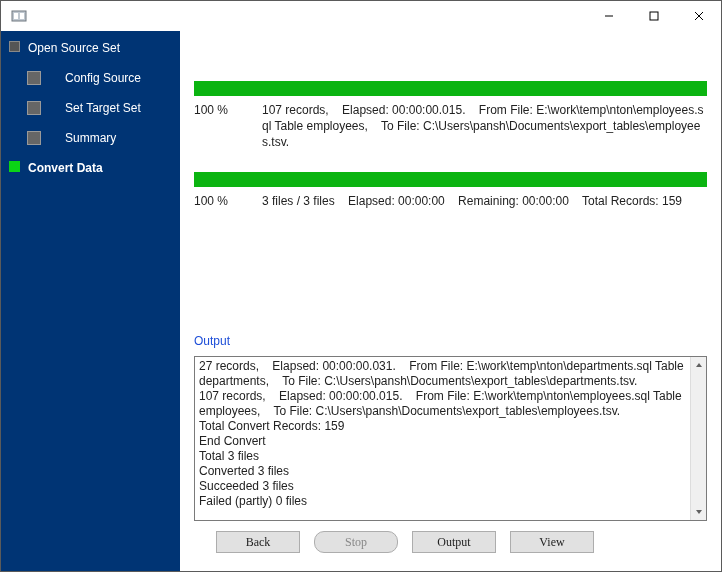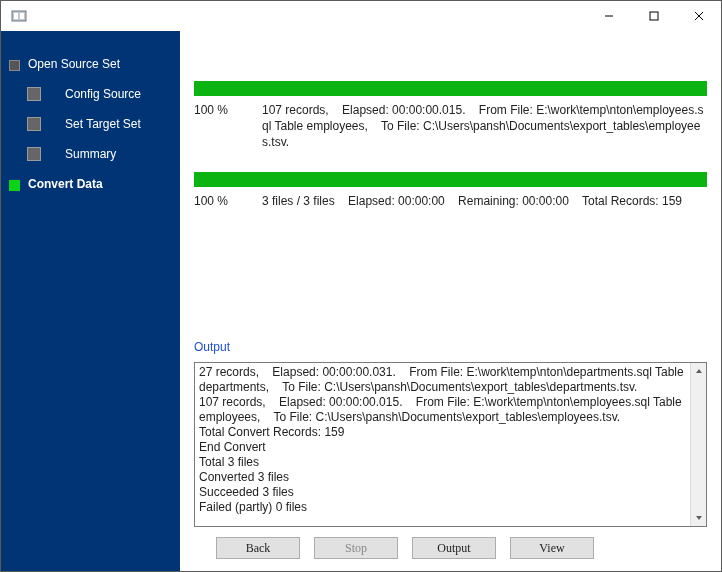--- a/index.html
+++ b/index.html
@@ -29,40 +29,40 @@
   }
   .titlebar .ctrl svg { width: 10px; height: 10px; }
   .body {
     flex: 1; display: flex; min-height: 0;
   }
   .sidebar {
     width: 179px; background: #003474;
     padding-top: 10px;
   }
   .step {
-    display: flex; align-items: flex-end;
+    display: flex; align-items: flex-start;
     height: 30px;
     color: #fff;
     padding-left: 8px;
     position: relative;
   }
   .step.sub { padding-left: 26px; gap: 16px; }
   .step-box {
     width: 11px; height: 11px;
     border: 1px solid #888;
     background: #555;
     margin-right: 8px;
     flex-shrink: 0;
   }
   .step.active .step-box { background: #0bd416; border-color: #0bd416; }
   .step.active .step-label { font-weight: bold; }
   .step.sub .step-box { width: 14px; height: 14px; background: #666; border-color: #999; }
   .main {
     flex: 1; display: flex; flex-direction: column;
-    padding: 10px 14px 2px 14px;
+    padding: 10px 14px 8px 14px;
     min-width: 0;
   }
   .progress-section { flex-shrink: 0; }
   .progress-bar {
     height: 15px;
     background: #0bb411;
     margin-top: 40px;
     margin-bottom: 6px;
   }
   .progress-bar.second { margin-top: 22px; }
@@ -106,21 +106,21 @@
     font-family: Liberation Serif, serif;
   }
   .button-row button {
     width: 84px; height: 22px;
     border: 1px solid #adadad;
     background: #e1e1e1;
     font-family: inherit; font-size: 12px;
     cursor: default;
     color: #222;
   }
-  .button-row button:disabled { color: #888; }
+  .button-row button:disabled { color: #888; border-radius: 10px; }
 </style>
 </head>
 <body>
 
 <div class="window">
 
   <div class="titlebar">
     <span class="app-icon">
       <svg viewBox="0 0 16 16">
           <rect x="1" y="3" width="14" height="10" fill="#c0c8d0" stroke="#707880"></rect>

